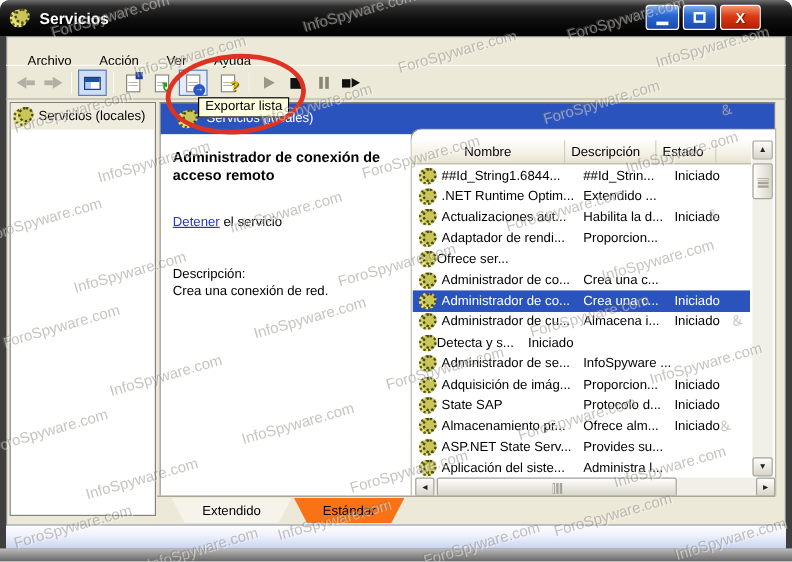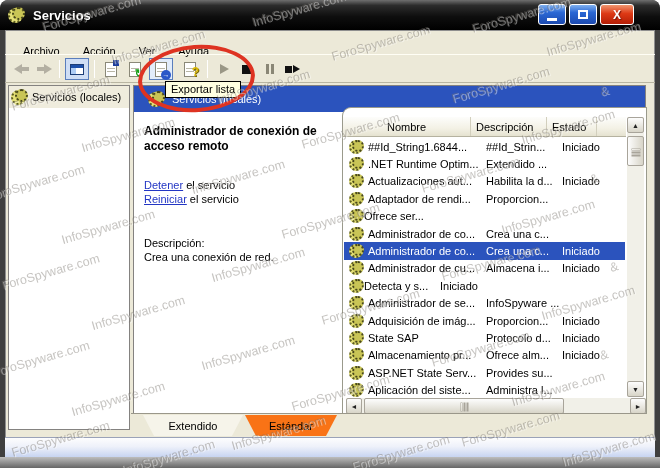--- a/index.html
+++ b/index.html
@@ -210,21 +210,20 @@
   <div class="rightpane">
     <div class="band">
       <span class="gear g16"></span>
       <span class="band-label">Servicios (locales)</span>
     </div>
 
     <div class="detail">
       <div class="detail-title">Administrador de conexión de acceso remoto</div>
       <div class="detail-links">
         <div><span class="link">Detener</span><span> el servicio</span></div>
-        <div><span class="link">Reiniciar</span><span> el servicio</span></div>
       </div>
       <div class="detail-desc">
         <div>Descripción:</div>
         <div>Crea una conexión de red.</div>
       </div>
     </div>
 
     <div class="listpanel">
       <div class="lv-header">
         <div class="hcell name">Nombre</div>

